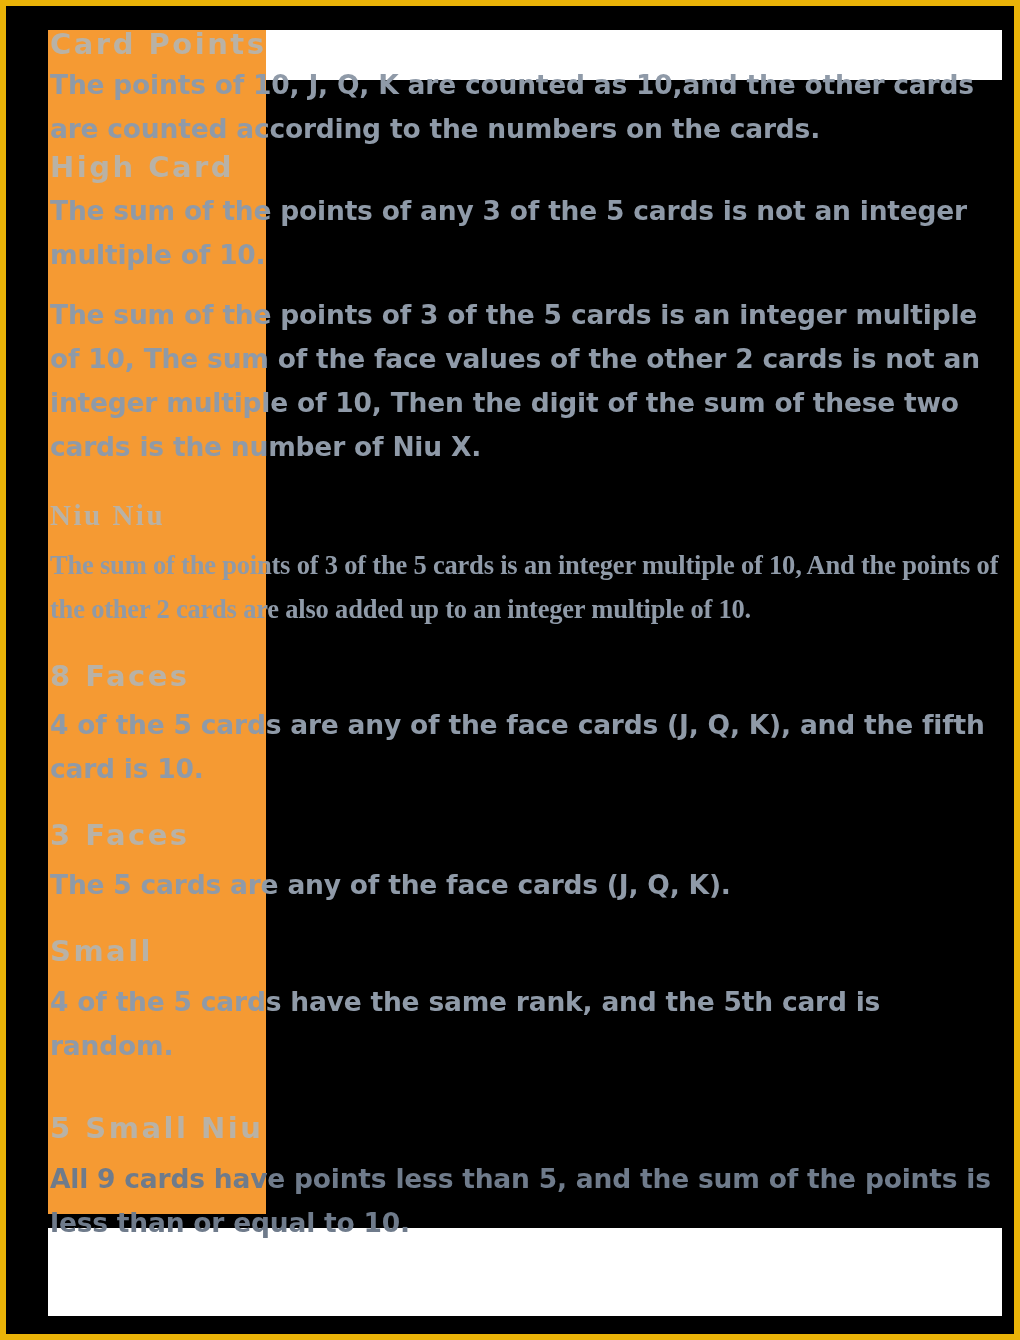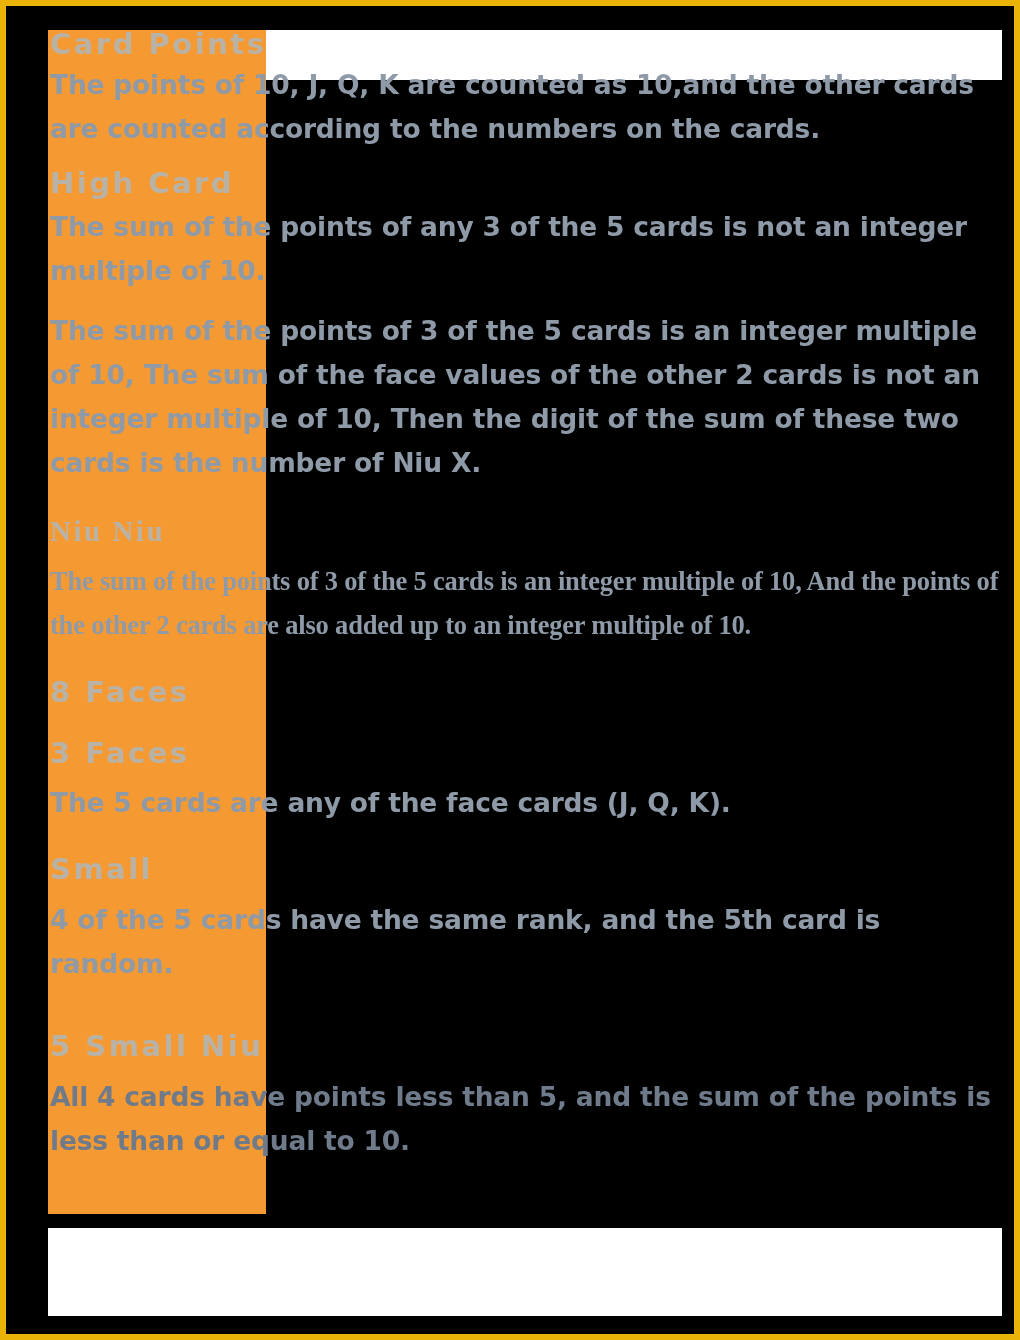--- a/index.html
+++ b/index.html
@@ -83,21 +83,21 @@
     line-height: 1.66;
     color: #8f9aa8;
     margin: 0;
     letter-spacing: -0.2px;
   }
 
   
   .s1 { margin-top: 0px; }
   .s1 .body-text { margin-top: 2px; }
 
-  .s2 { margin-top: 16px; }
+  .s2 { margin-top: 0; }
   .s2 .body-text { margin-top: 4px; }
 
   .s3 { margin-top: 16px; }
   .s3 .body-text { margin-top: 4px; }
 
   .s4 { margin-top: 30px; font-family: Liberation Serif, serif; }
   .s4 .body-text { margin-top: 12px; }
 
   .s5 { margin-top: 28px; }
   .s5 .body-text { margin-top: 10px; }
@@ -141,31 +141,32 @@
       <p class="body-text">The sum of the points of 3 of the 5 cards is an integer multiple of 10, The sum of the face values of the other 2 cards is not an integer multiple of 10, Then the digit of the sum of these two cards is the number of Niu X.</p>
     </div>
 
     <div class="section s4">
       <h2 class="heading">Niu Niu</h2>
       <p class="body-text">The sum of the points of 3 of the 5 cards is an integer multiple of 10, And the points of the other 2 cards are also added up to an integer multiple of 10.</p>
     </div>
 
     <div class="section s5">
       <h2 class="heading">8 Faces</h2>
+      <p class="body-text">4 of the 5 cards are any of the face cards (J, Q, K), and the fifth card is 10.</p>
     </div>
 
     <div class="section s6">
       <h2 class="heading">3 Faces</h2>
       <p class="body-text">The 5 cards are any of the face cards (J, Q, K).</p>
     </div>
 
     <div class="section s7">
       <h2 class="heading">Small</h2>
       <p class="body-text">4 of the 5 cards have the same rank, and the 5th card is random.</p>
     </div>
 
     <div class="section s8">
       <h2 class="heading">5 Small Niu</h2>
-      <p class="body-text last-text">All 4 cards have points less than 5, and the sum of the points is less than or equal to 10.</p>
+      <p class="body-text last-text">All 9 cards have points less than 5, and the sum of the points is less than or equal to 10.</p>
     </div>
 
   </div>
 </div>
 
 </body></html>

